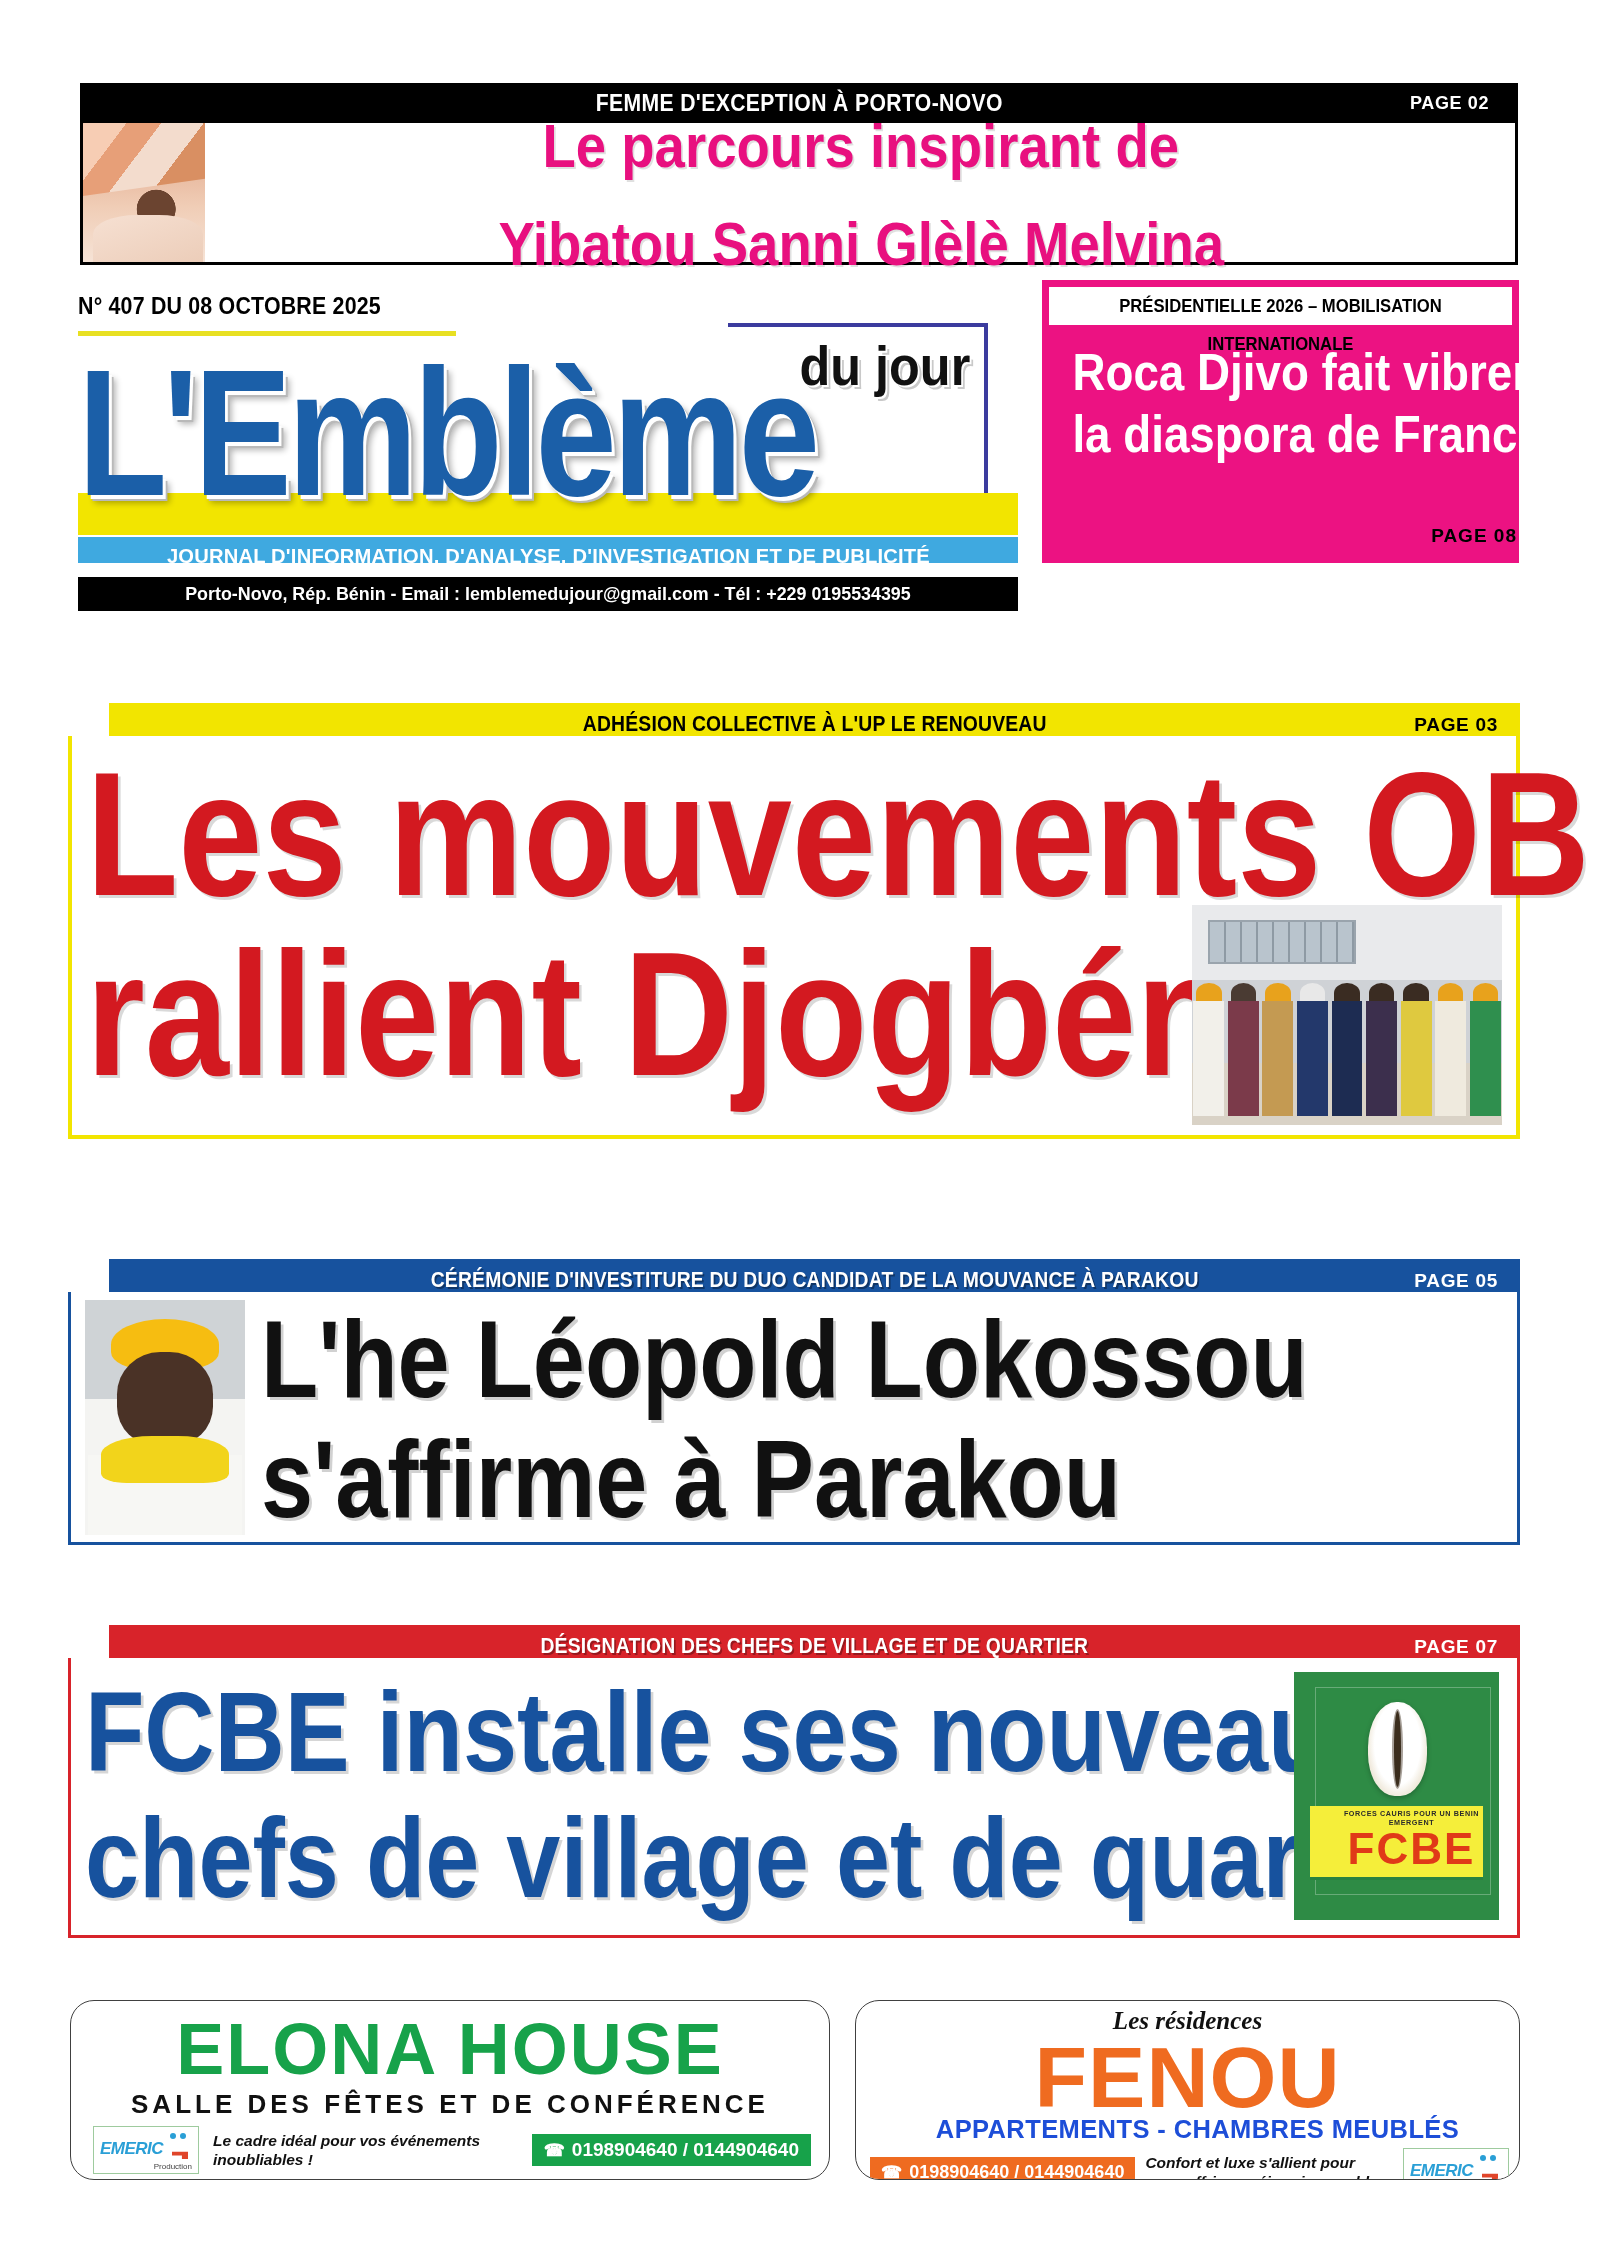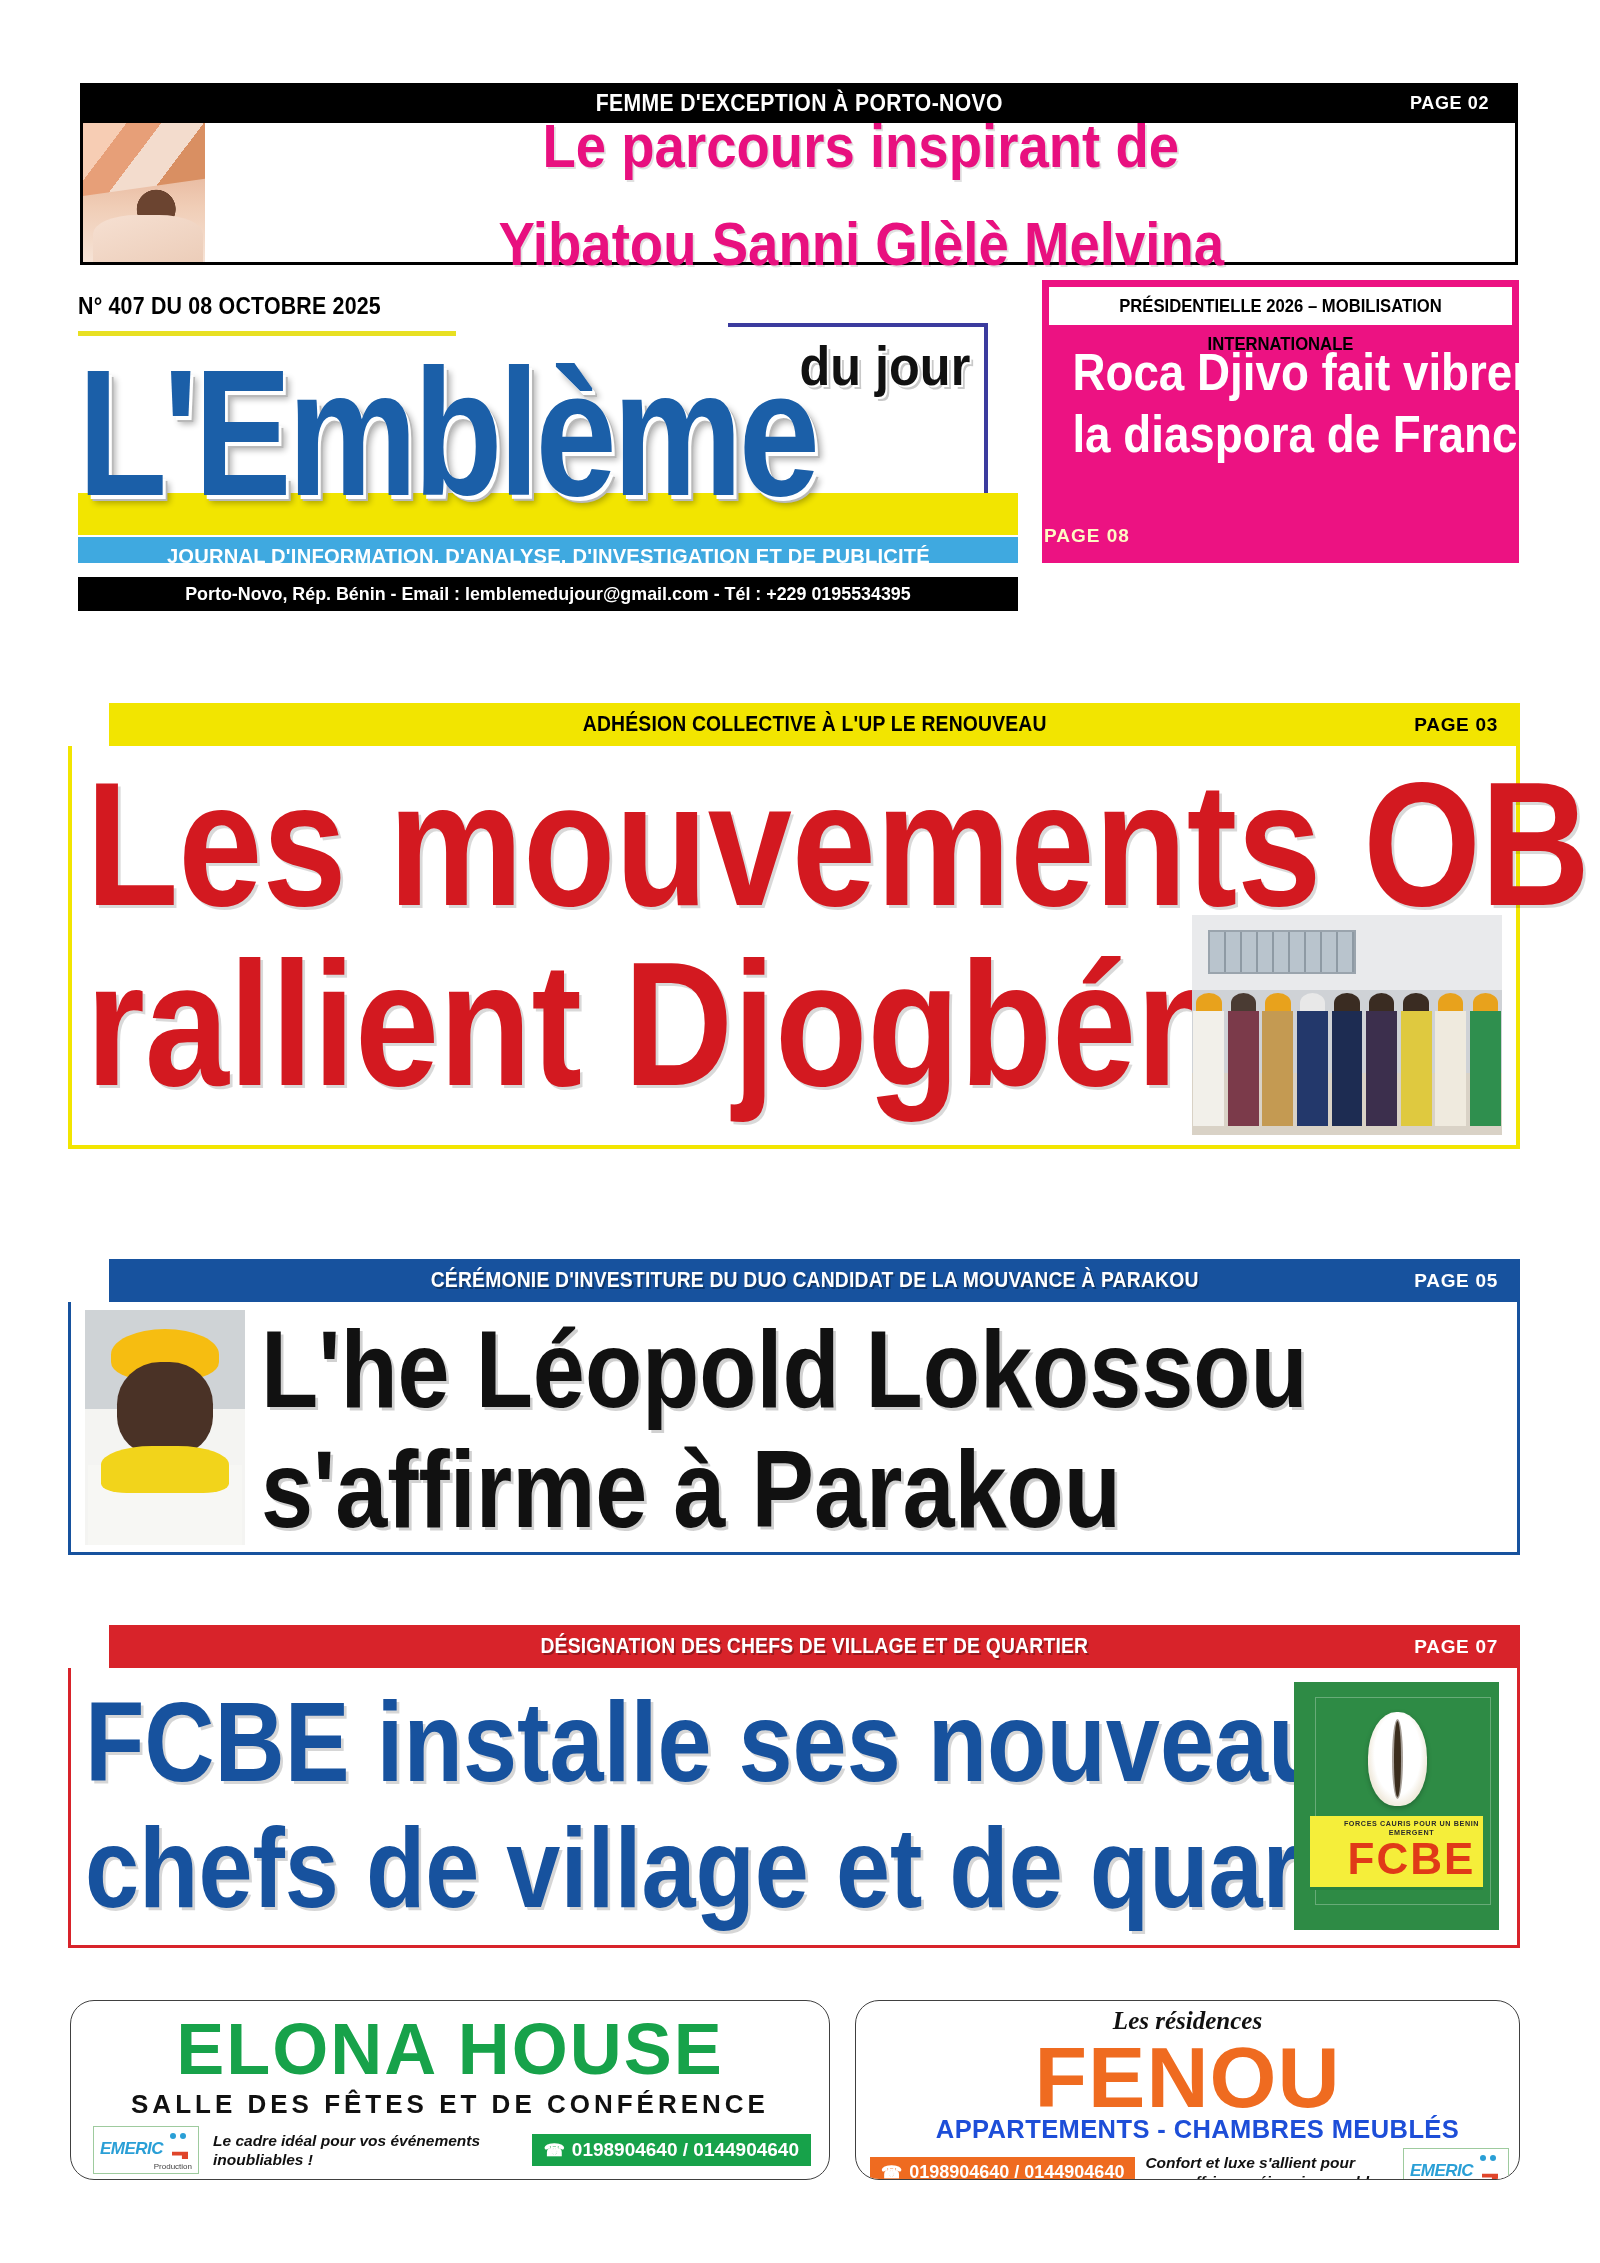--- a/index.html
+++ b/index.html
@@ -226,32 +226,32 @@
     font-weight: bold;
     font-size: 52px;
     line-height: 62px;
     margin-top: 16px;
     white-space: nowrap;
   }
   .promo-head div { transform: scaleX(0.88); }
   .promo-page {
     position: absolute;
     left: 0; right: 0; bottom: 14px;
-    text-align: left;
-    color: #fef9c3;
+    text-align: right;
+    color: #000000;
     font-size: 19px;
     font-weight: bold;
     letter-spacing: 1px;
   }
 
   
   .section { position: absolute; left: 68px; width: 1452px; }
   .sec-bar {
     position: relative;
-    height: 43px;
+    height: 33px;
     line-height: 43px;
     margin-left: 41px;
   }
   .sec-bar .sb-title {
     position: absolute;
     left: 0; right: 0;
     text-align: center;
     font-size: 21.5px;
     font-weight: bold;
     letter-spacing: 0.2px;

